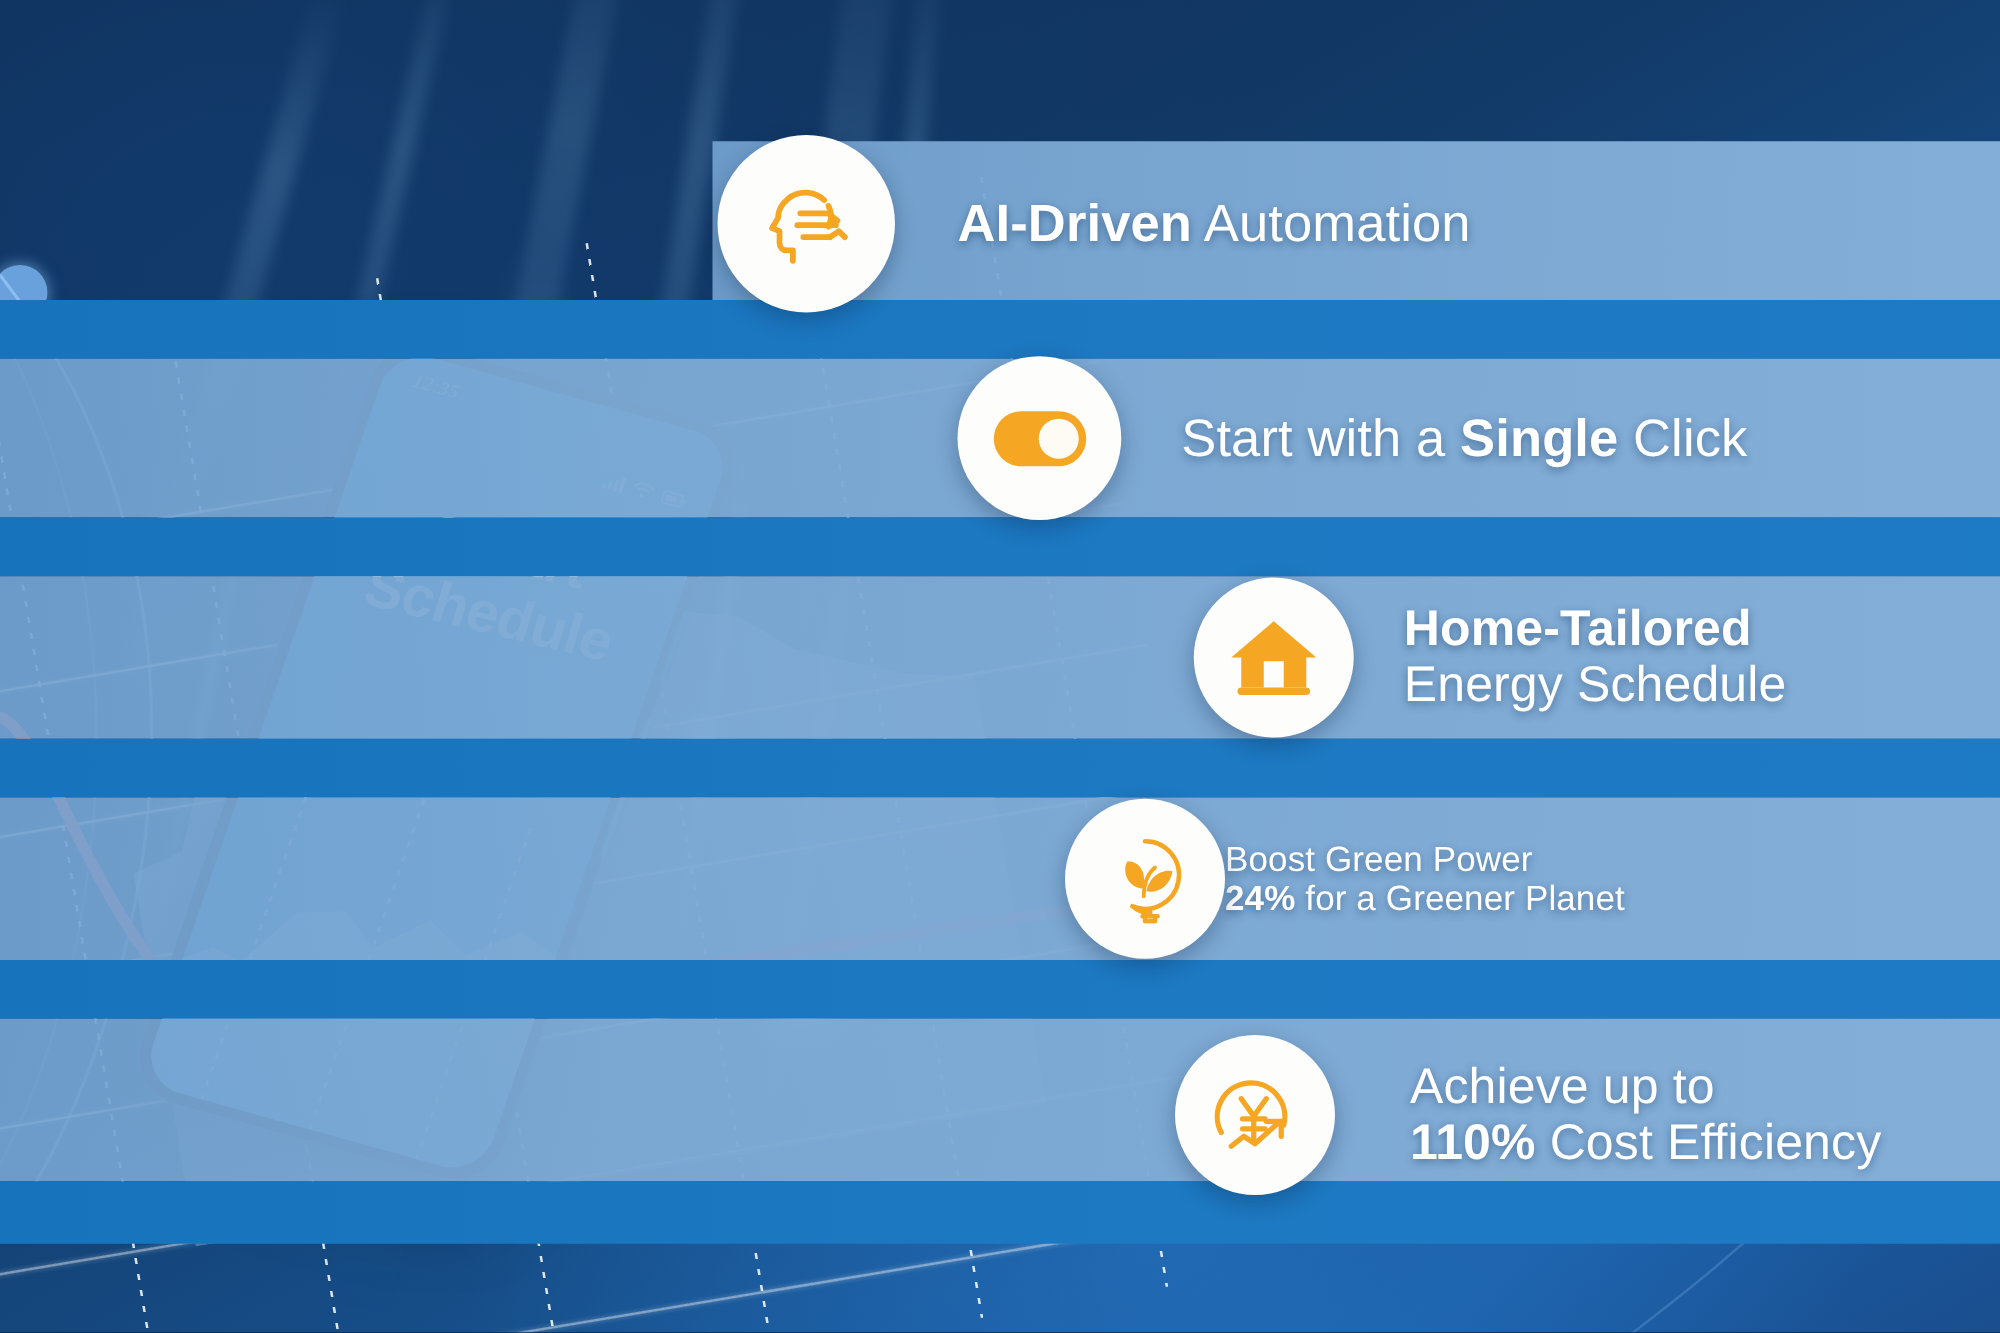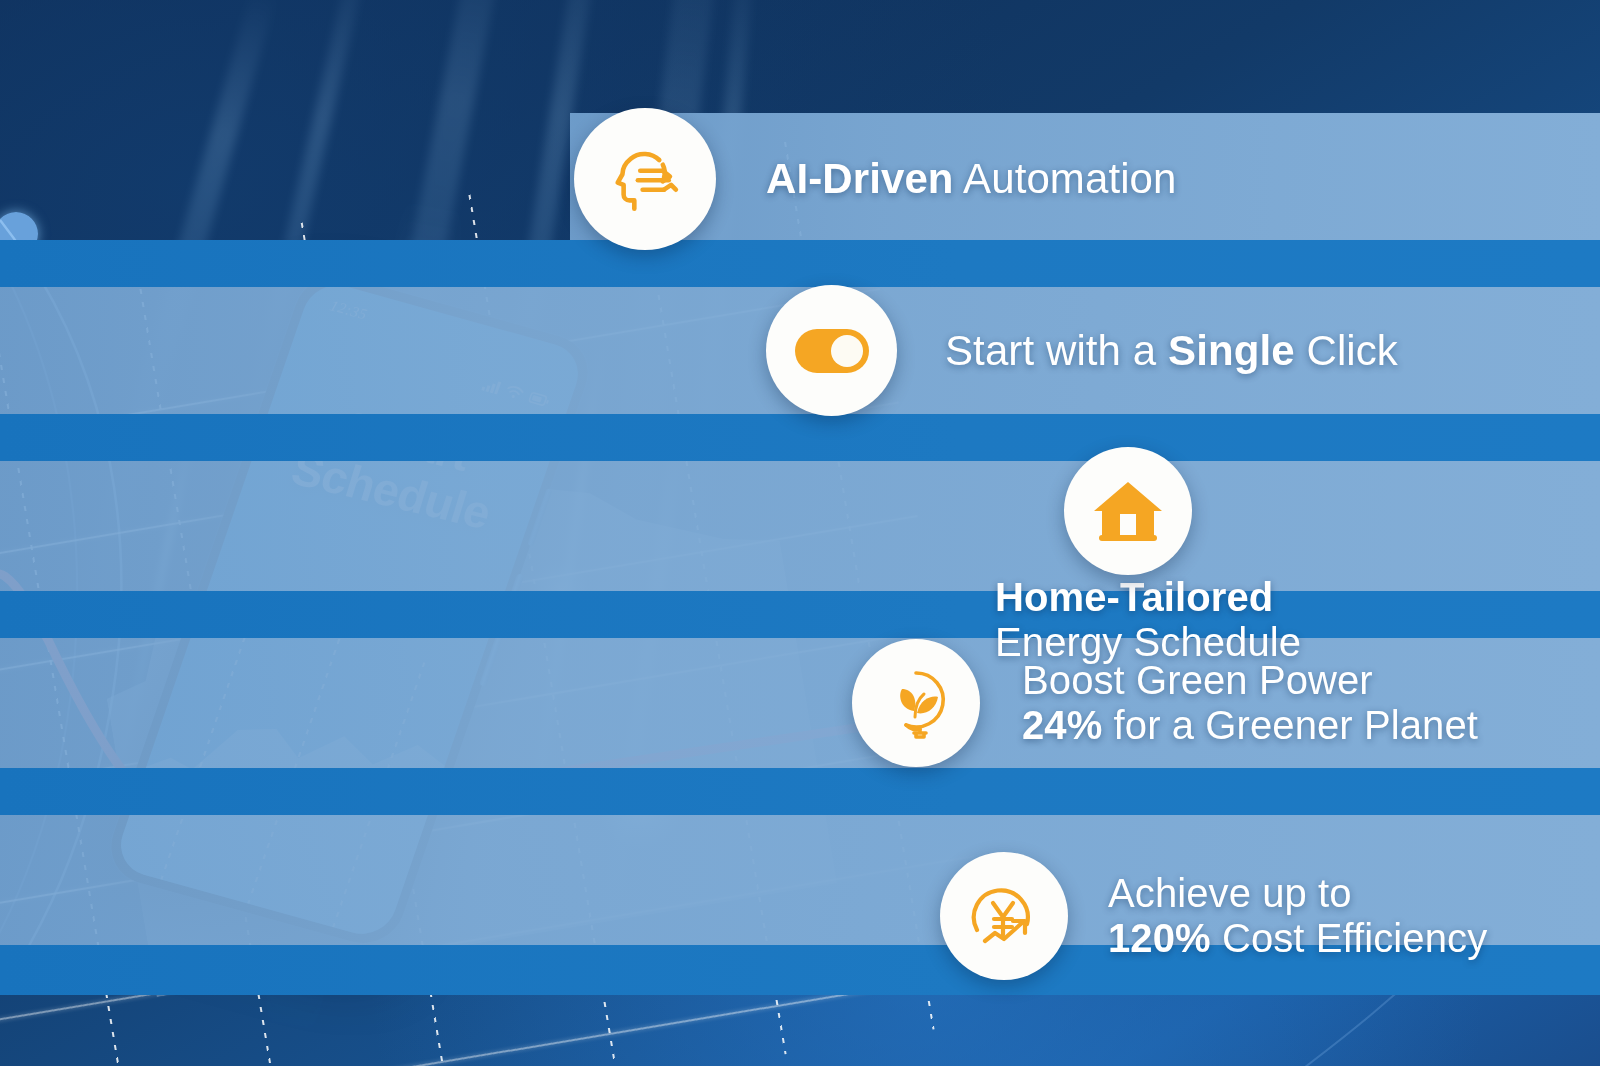--- a/index.html
+++ b/index.html
@@ -286,21 +286,21 @@
           <polyline points="47,25 53,30 47,34"></polyline>
           <polyline points="48,41 54,37 58,41"></polyline>
         </g>
       </svg>
     </div>
     <div class="flabel" style="margin-left:50px;font-size:42px;">
       <b>AI-Driven</b><span class="thin"> Automation</span>
     </div>
   </div>
 
-  <div class="feature" style="left:955px;top:447px;flex-direction:column;">
+  <div class="feature" style="left:955px;top:462px;">
     <div class="fcircle" style="width:128px;height:128px;">
       <svg class="ico" width="74" height="66" viewBox="0 0 74 66">
         <path d="M37 4 L71 33 L63 33 L63 57 L45 57 L45 36 L29 36 L29 57 L11 57 L11 33 L3 33 Z" fill="#F5A623"></path>
         <rect x="8" y="57" width="58" height="6" rx="3" fill="#F5A623"></rect>
       </svg>
     </div>
     <div class="flabel" style="margin-left:40px;font-size:40px;">
       <b>Home-Tailored</b><br>
       <span class="thin">Energy Schedule</span>
     </div>
@@ -312,39 +312,39 @@
         <g fill="none" stroke="#F5A623" stroke-width="3.6" stroke-linecap="round" stroke-linejoin="round">
           <path d="M36 6 A27 27 0 1 1 26 58"></path>
           <path d="M26 58 C 30 62, 36 64, 40 62"></path>
           <path d="M40 62 L40 66 M34 66 L46 66 M36 66 L36 70 L44 70 L44 66"></path>
         </g>
         <path d="M34 44 C 20 42, 18 28, 22 22 C 32 22, 38 32, 34 44 Z" fill="#F5A623"></path>
         <path d="M37 46 C 40 32, 52 28, 58 30 C 56 42, 46 48, 37 46 Z" fill="#F5A623"></path>
         <path d="M35 50 C 35 40, 38 32, 44 27" fill="none" stroke="#F5A623" stroke-width="3" stroke-linecap="round"></path>
       </svg>
     </div>
-    <div class="flabel" style="margin-left:42px;font-size:40px;">
+    <div class="flabel" style="font-size:28px;">
       <span class="thin">Boost Green Power</span><br>
       <b>24%</b><span class="thin"> for a Greener Planet</span>
     </div>
   </div>
 
-  <div class="feature" style="left:940px;top:852px;">
+  <div class="feature" style="left:940px;top:828px;gap:20px;">
     <div class="fcircle" style="width:128px;height:128px;">
       <svg class="ico" width="74" height="72" viewBox="0 0 74 72">
         <g fill="none" stroke="#F5A623" stroke-width="4.2" stroke-linecap="round" stroke-linejoin="round">
           <path d="M10 50 A27 27 0 1 1 60 44"></path>
           <path d="M26 23 L36 37 L46 23"></path>
           <line x1="27" y1="39" x2="45" y2="39"></line>
           <line x1="27" y1="47" x2="45" y2="47"></line>
           <line x1="36" y1="37" x2="36" y2="55"></line>
           <polyline points="18,61 28,53 37,59 56,42"></polyline>
           <polyline points="46,41 58,41 58,53"></polyline>
         </g>
       </svg>
     </div>
     <div class="flabel" style="margin-left:40px;font-size:40px;">
       <span class="thin">Achieve up to</span><br>
-      <b>120%</b><span class="thin"> Cost Efficiency</span>
+      <b>110%</b><span class="thin"> Cost Efficiency</span>
     </div>
   </div>
 
 </div>
 
 </body></html>

